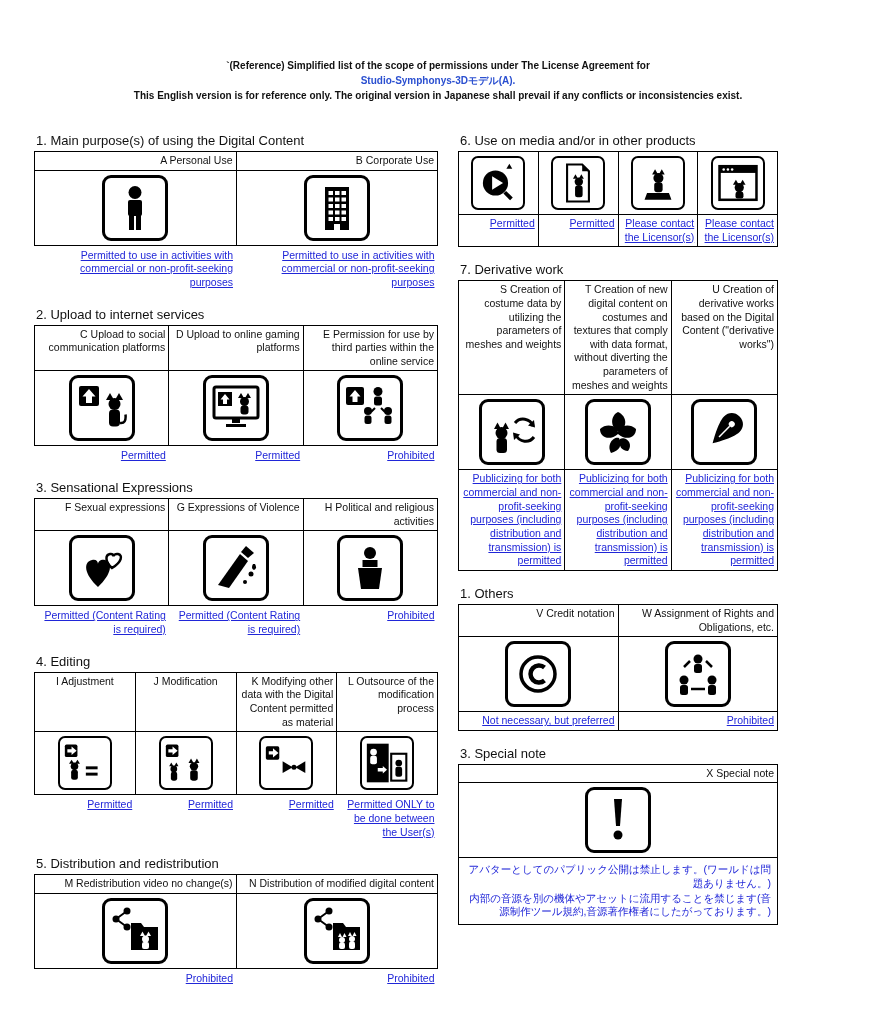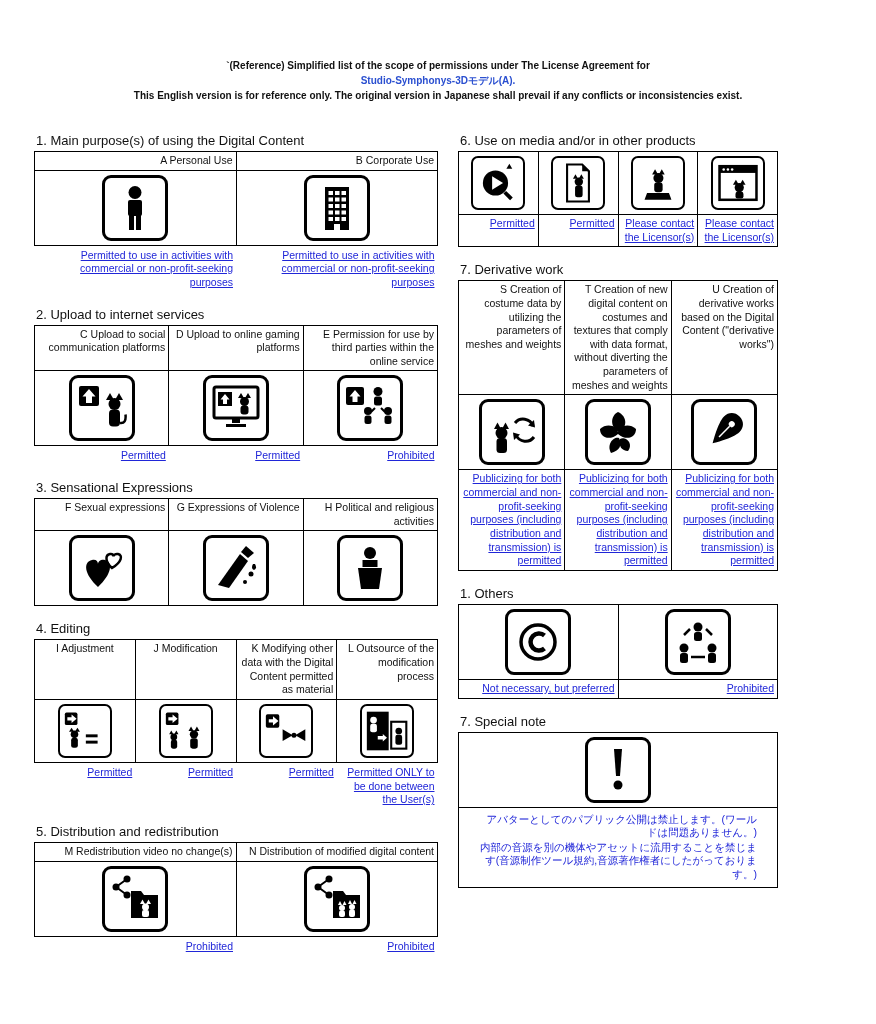--- a/index.html
+++ b/index.html
@@ -30,21 +30,21 @@
   .col-right{width:320px;flex:none;}
   .section{margin-bottom:15px;}
   .sec-heading{font-size:13px;margin:0 0 3px 2px;}
   table.perm{border-collapse:collapse;table-layout:fixed;width:100%;}
   table.perm td{border:1px solid #000;padding:2px 3px;font-size:10.5px;line-height:1.3;}
   td.hdr{text-align:right;vertical-align:top;}
   td.hdr.ta-l{text-align:center;}
   td.ic{text-align:center;vertical-align:middle;padding:6px 2px;}
   td.st{color:var(--blue);text-align:right;vertical-align:top;text-decoration:underline;}
   table.status-outside td.st{border:none;padding-top:3px;}
-  td.st.note{text-decoration:none;font-size:10.5px;padding:4px 20px;margin-left:20px;}
+  td.st.note{text-decoration:none;font-size:10.5px;padding:4px 6px;margin-left:20px;}
   td.st.note div{margin:1px 0;}
   .pic{
     box-sizing:border-box;width:66px;height:66px;
     border:3px solid #000;border-radius:9px;background:#fff;
     margin:2px auto;display:flex;align-items:center;justify-content:center;
   }
   .pic svg{width:50px;height:50px;fill:#000;display:block;}
   .pic.sm{width:54px;height:54px;border-width:2.5px;border-radius:7px;}
   .pic.sm svg{width:42px;height:42px;}
 </style>
@@ -209,20 +209,25 @@
           <td class="ic">
             <div class="pic">
               <svg viewBox="0 0 100 100">
                     <circle cx="50" cy="20" r="12"></circle>
                     <path d="M35 34 h30 v14 H35z"></path>
                     <path d="M26 50 h48 l-6 42 H32z"></path>
                   </svg>
             </div>
           </td>
         </tr>
+        <tr>
+          <td class="st">Permitted (Content Rating is required)</td>
+          <td class="st">Permitted (Content Rating is required)</td>
+          <td class="st">Prohibited</td>
+        </tr>
       </tbody>
         </table>
     </div>
 
     <div class="section">
       <div class="sec-heading">4. Editing</div>
       <table class="perm status-outside">
         <tbody>
             <tr>
           <td class="hdr ta-l">I Adjustment</td>
@@ -475,20 +480,24 @@
           <td class="st">Publicizing for both commercial and non-profit-seeking purposes (including distribution and transmission) is permitted</td>
         </tr>
       </tbody>
         </table>
     </div>
 
     <div class="section">
       <div class="sec-heading">1. Others</div>
       <table class="perm">
         <tbody>
+            <tr>
+          <td class="hdr">V Credit notation</td>
+          <td class="hdr">W Assignment of Rights and Obligations, etc.</td>
+        </tr>
         <tr>
           <td class="ic">
             <div class="pic">
               <svg viewBox="0 0 100 100">
                     <circle cx="50" cy="50" r="34" fill="none" stroke="#000" stroke-width="7"></circle>
                     <path d="M63 37 a17 17 0 1 0 0 26" fill="none" stroke="#000" stroke-width="9"></path>
                   </svg>
             </div>
           </td>
           <td class="ic">
@@ -508,23 +517,26 @@
         </tr>
         <tr>
           <td class="st">Not necessary, but preferred</td>
           <td class="st">Prohibited</td>
         </tr>
       </tbody>
         </table>
     </div>
 
     <div class="section">
-      <div class="sec-heading">7. Special note</div>
+      <div class="sec-heading">3. Special note</div>
       <table class="perm">
         <tbody>
+            <tr>
+          <td class="hdr">X Special note</td>
+        </tr>
         <tr>
           <td class="ic">
             <div class="pic">
               <svg viewBox="0 0 100 100">
                     <path d="M42 8 h16 l-4 54 h-8z"></path>
                     <circle cx="50" cy="80" r="9"></circle>
                   </svg>
             </div>
           </td>
         </tr>

